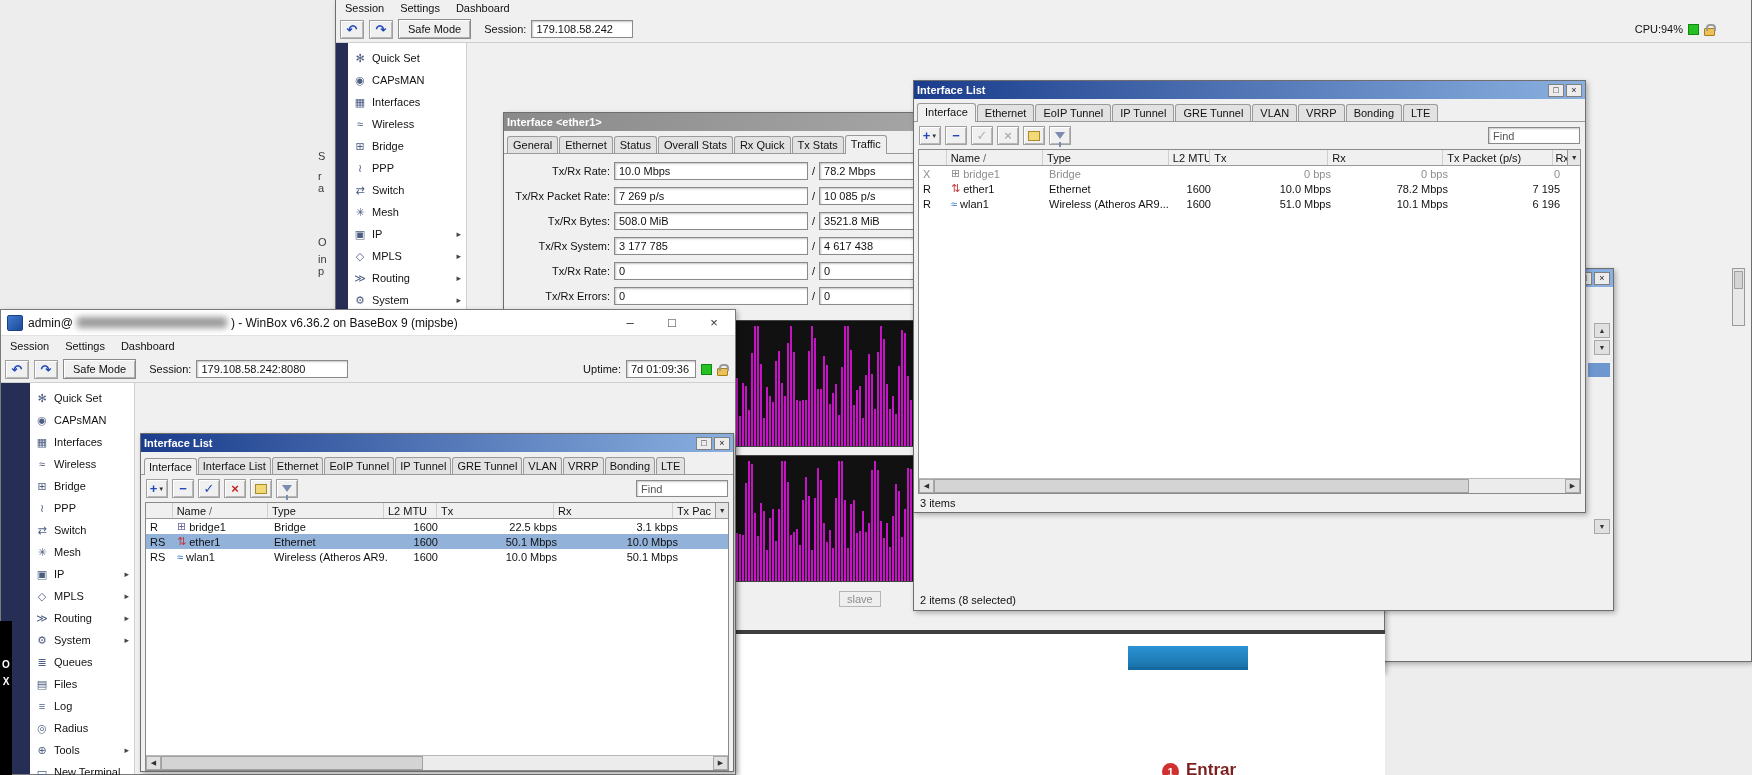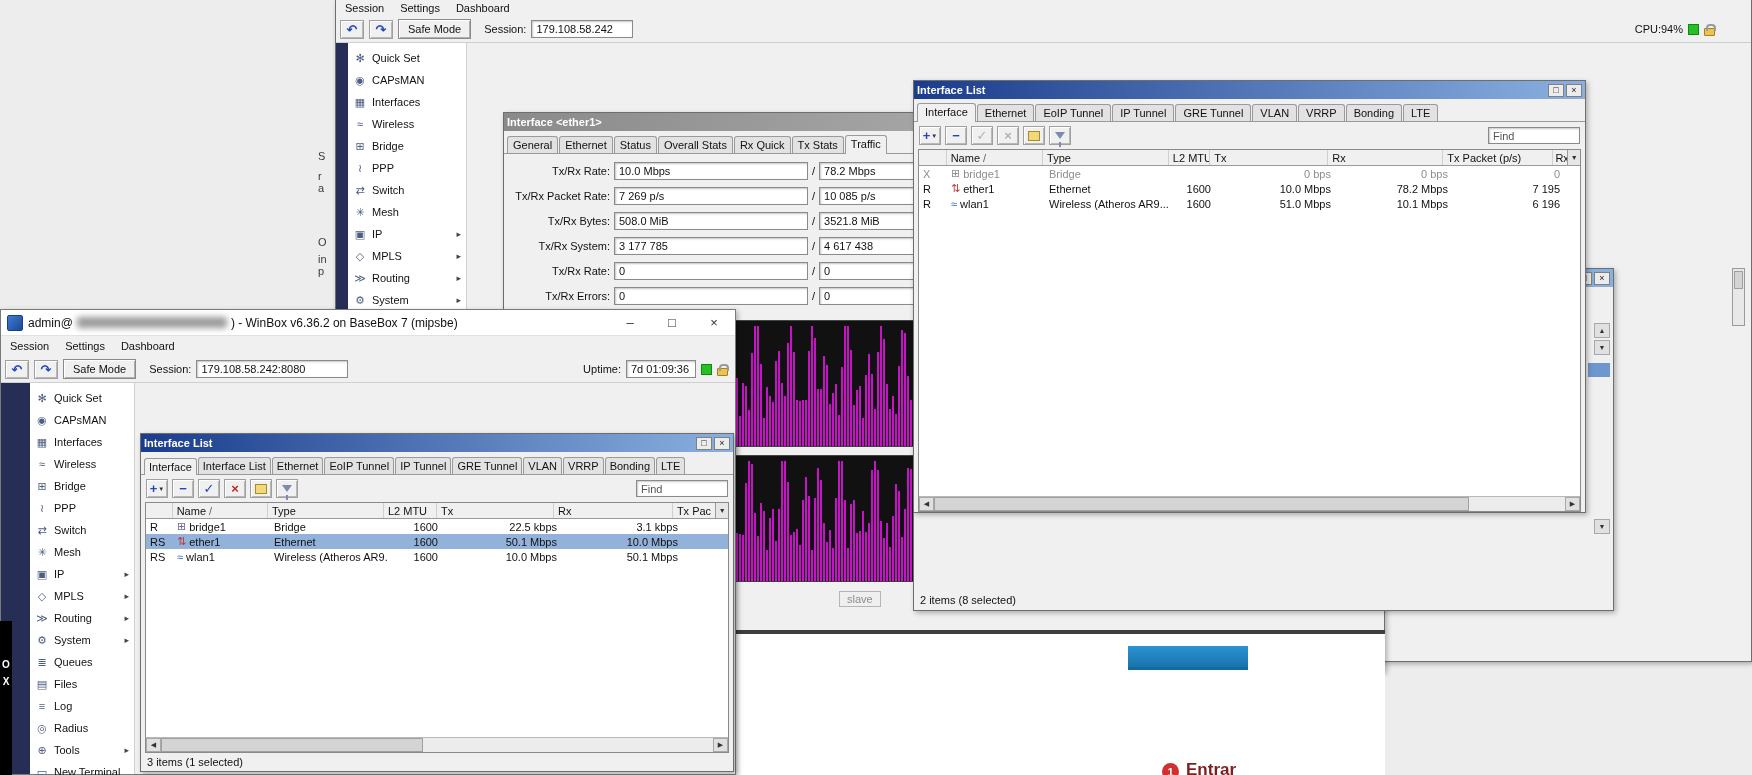--- a/index.html
+++ b/index.html
@@ -1002,32 +1002,35 @@
         <div class="sbtn">
             <span>◀</span>
           </div>
         <div class="thumb" style="width:535px;"></div>
         <div class="sspace"></div>
         <div class="sbtn">
             <span>▶</span>
           </div>
       </div>
     </div>
+    <div class="status">
+        <span>3 items</span>
+      </div>
   </div>
 
   <div class="abs" style="left:1732px;top:268px;width:13px;height:58px;background:#e8e8e8;border:1px solid #9a9a9a;z-index:6;">
     <div class="thumb" style="margin:2px 1px;height:18px;"></div>
   </div>
 
   <div class="win" style="left:0;top:309px;width:736px;height:466px;z-index:7;border-color:#7a7a7a;">
     <div class="d-title">
       <div class="appico"></div>
       <span>admin@</span>
       <span class="blur"></span>
-      <span style="white-space:nowrap;overflow:hidden;">) - WinBox v6.36.2 on BaseBox 7 (mipsbe)</span>
+      <span style="white-space:nowrap;overflow:hidden;">) - WinBox v6.36.2 on BaseBox 9 (mipsbe)</span>
       <div class="cap" style="margin-left:auto;">
           <span>–</span>
         </div>
       <div class="cap">
           <span>□</span>
         </div>
       <div class="cap">
           <span>×</span>
         </div>
     </div>
@@ -1279,23 +1282,20 @@
         <div class="sbtn">
             <span>◀</span>
           </div>
         <div class="thumb" style="width:262px;"></div>
         <div class="sspace"></div>
         <div class="sbtn">
             <span>▶</span>
           </div>
       </div>
     </div>
-    <div class="status">
-        <span>3 items (1 selected)</span>
-      </div>
   </div>
 
   <div class="abs" style="left:0;top:621px;width:12px;height:154px;background:#000;z-index:9;display:flex;flex-direction:column;align-items:center;padding-top:38px;gap:6px;color:#fff;font-size:10px;font-weight:bold;">
     <span>O</span>
     <span>X</span>
   </div>
 
 </div>
 
 </body></html>

